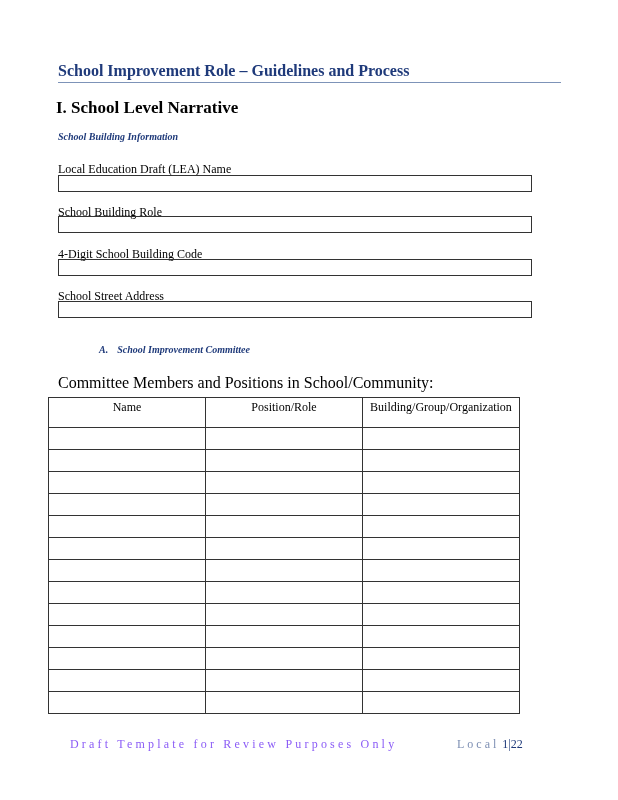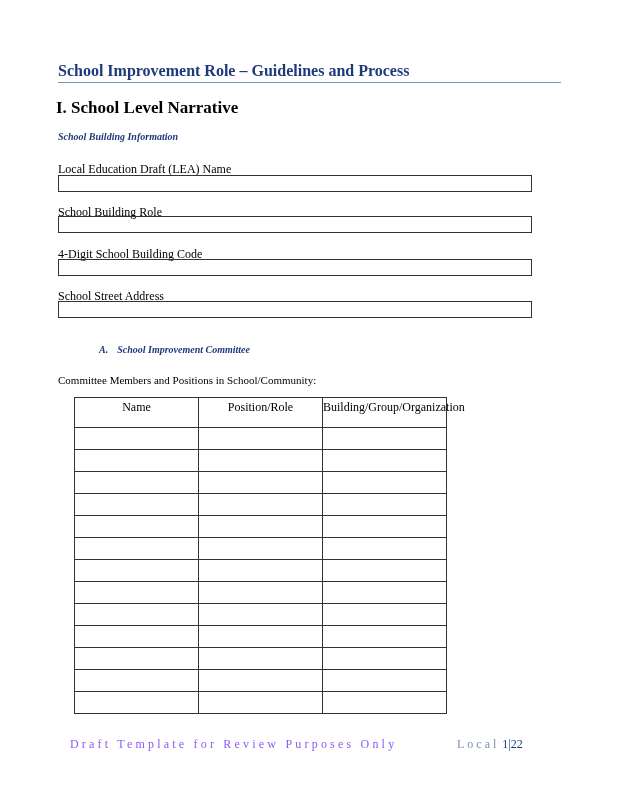--- a/index.html
+++ b/index.html
@@ -10,22 +10,22 @@
   .header-rule { position: absolute; left: 58px; top: 82px; width: 503px; height: 0;
                  border-top: 1.5px solid #7d93b8; }
   .section-title { position: absolute; left: 56px; top: 98px; font-size: 17px; font-weight: bold; }
   .sub-title { position: absolute; left: 58px; top: 131px; font-size: 10px; font-weight: bold;
                font-style: italic; color: #1f3a7a; }
   .field-label { position: absolute; left: 58px; font-size: 12px; }
   .field-box { position: absolute; left: 58px; width: 472px; height: 15px; border: 1px solid #333; }
   .committee-title { position: absolute; left: 59px; top: 344px; font-size: 10px; font-weight: bold;
                      font-style: italic; color: #1f3a7a; margin-left: 40px; }
   .committee-title .num { margin-right: 9px; }
-  .committee-desc { position: absolute; left: 58px; top: 374px; font-size: 11px; font-family: Liberation Serif, serif; }
-  table.committee { position: absolute; left: 74px; top: 397px; width: 373px;
+  .committee-desc { position: absolute; left: 58px; top: 374px; font-size: 16px; font-family: Liberation Serif, serif; }
+  table.committee { position: absolute; left: 48px; top: 397px; width: 472px;
                     border-collapse: collapse; table-layout: fixed; }
   table.committee th, table.committee td { border: 1px solid #333; padding: 0; }
   table.committee th { height: 27px; font-weight: normal; font-size: 12px; vertical-align: top;
                        padding-top: 2px; text-align: center; }
   table.committee td { height: 21px; }
   .footer-left { position: absolute; left: 70px; top: 737px; font-size: 12px; letter-spacing: 3.2px;
                  color: #8b5cf6; }
   .footer-right { position: absolute; left: 457px; top: 737px; font-size: 12px; color: #7d8fb3; }
   .footer-right .pl { letter-spacing: 3px; }
   .footer-right .pn { color: #1f3a7a; }

